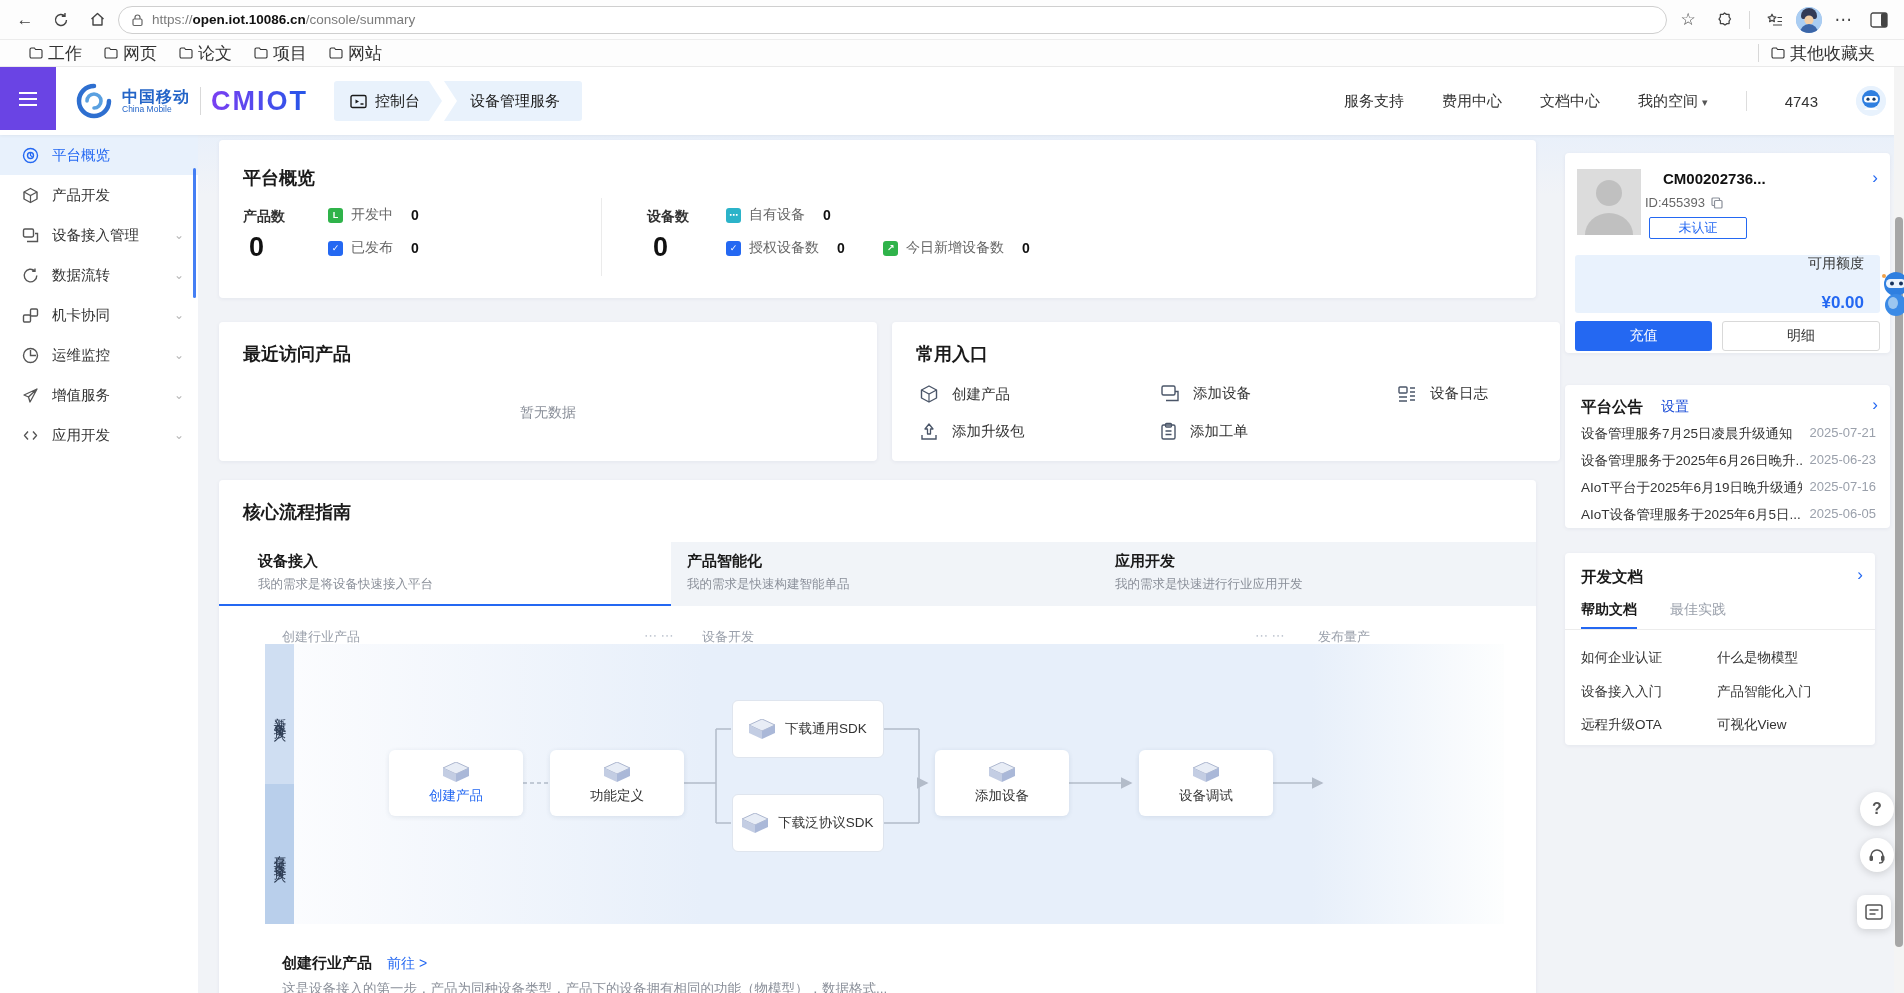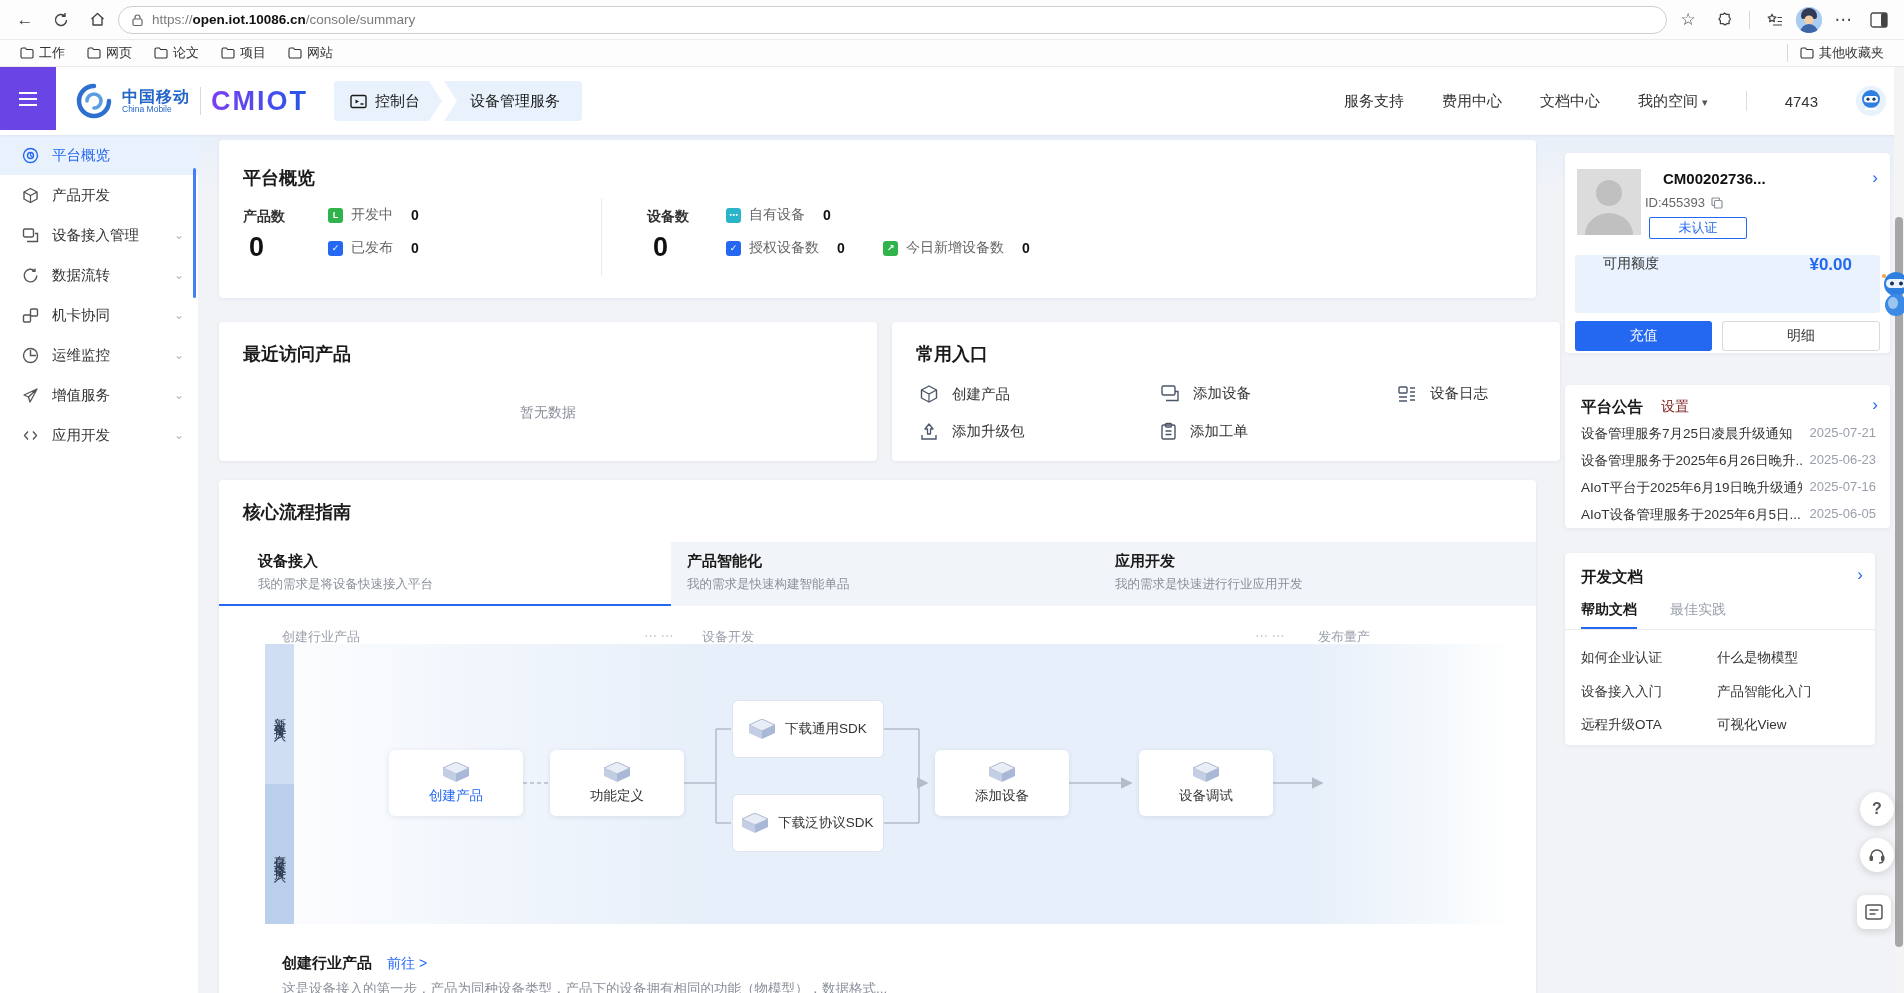--- a/index.html
+++ b/index.html
@@ -9,21 +9,21 @@
   svg{display:block;}
 
   
   .toolbar{position:absolute;left:0;top:0;width:1904px;height:40px;background:#fdfdfd;border-bottom:1px solid #ececec;display:flex;align-items:center;padding:0 10px;gap:6px;}
   .tb-btn{width:30px;height:30px;border-radius:6px;display:flex;align-items:center;justify-content:center;color:#444;font-size:17px;flex:0 0 auto;}
   .url-pill{flex:1 1 auto;height:28px;border:1px solid #cfcfcf;border-radius:14px;background:#fff;display:flex;align-items:center;padding:0 12px;gap:8px;max-width:1600px;}
   .url-text{font-size:13.5px;color:#7a7a7a;white-space:nowrap;}
   .url-text b{color:#111;font-weight:700;}
   .tb-divider{width:1px;height:18px;background:#d8d8d8;margin:0 4px;}
   .avatar-chip{width:26px;height:26px;border-radius:50%;overflow:hidden;background:#9cc0ea;flex:0 0 auto;}
-  .bookmarks{position:absolute;left:0;top:40px;width:1904px;height:27px;background:#fdfdfd;border-bottom:1px solid #ececec;display:flex;align-items:center;padding:0 20px;gap:22px;font-size:13px;color:#333;}
+  .bookmarks{position:absolute;left:0;top:40px;width:1904px;height:27px;background:#fdfdfd;border-bottom:1px solid #ececec;display:flex;align-items:center;padding:0 29px;gap:22px;font-size:17px;color:#333;}
   .bm-item{display:flex;align-items:center;gap:5px;}
   .bm-right{margin-left:auto;display:flex;align-items:center;gap:8px;}
 
   
   .app-header{position:absolute;left:0;top:67px;width:1904px;height:68px;background:#fff;box-shadow:0 1px 3px rgba(0,0,0,.05);z-index:5;display:flex;align-items:center;}
   .burger{position:absolute;left:0;top:0;width:56px;height:63px;background:#6a44e4;display:flex;flex-direction:column;align-items:center;justify-content:center;gap:4px;}
   .burger i{display:block;width:18px;height:2px;background:#fff;}
   .logo-group{display:flex;align-items:center;gap:10px;margin-left:76px;}
   .cm-text{line-height:1;}
   .cm-text .cn{font-size:16px;font-weight:700;color:#2465c8;letter-spacing:1px;}
@@ -87,21 +87,21 @@
   .node.link{color:#2468f2;}
   .flow-svg{position:absolute;left:0;top:164px;z-index:2;pointer-events:none;}
   .gfoot-title{position:absolute;font-size:15px;font-weight:700;color:#1a1a1a;}
   .gfoot-link{position:absolute;font-size:14px;color:#2468f2;cursor:pointer;}
   .gfoot-desc{position:absolute;font-size:13.5px;color:#8a8f99;}
 
   
   .acc-name{font-size:15px;font-weight:700;color:#111;margin-left:14px;}
   .acc-id{font-size:13px;color:#666;display:flex;align-items:center;gap:6px;}
   .badge{position:absolute;border:1px solid #2468f2;color:#2468f2;font-size:13px;display:flex;align-items:center;justify-content:center;border-radius:2px;}
-  .balance{position:absolute;background:#e9f2fd;display:flex;align-items:flex-start;justify-content:space-between;padding:0 28px;border-radius:3px;}
+  .balance{position:absolute;background:#e9f2fd;display:flex;align-items:flex-end;justify-content:space-between;padding:0 16px;border-radius:3px;flex-direction:column;}
   .balance .bl{font-size:14px;color:#333;}
   .balance .bv{font-size:17px;font-weight:700;color:#2468f2;}
   .btn{position:absolute;height:30px;display:flex;align-items:center;justify-content:center;font-size:14px;border-radius:3px;cursor:pointer;}
   .btn.primary{background:#2468f2;color:#fff;}
   .btn.ghost{border:1px solid #d9d9d9;color:#333;background:#fff;}
   .chev-blue{position:absolute;color:#2468f2;font-size:17px;cursor:pointer;}
   .ann-row{position:absolute;left:16px;right:14px;display:flex;justify-content:space-between;font-size:13.5px;color:#333;cursor:pointer;}
   .ann-row .d{color:#9aa0ab;font-size:13px;flex:0 0 auto;margin-left:8px;}
   .ann-row .t{white-space:nowrap;overflow:hidden;}
   .doc-tab{position:absolute;font-size:14px;cursor:pointer;}
@@ -601,21 +601,21 @@
   <div class="balance" style="left:10px;top:102px;width:305px;height:58px;">
     <span class="bl">可用额度</span>
     <span class="bv">¥0.00</span>
   </div>
   <div class="btn primary" style="left:10px;top:168px;width:137px;">充值</div>
   <div class="btn ghost" style="left:157px;top:168px;width:158px;">明细</div>
 </div>
 
 <div class="card" style="left:1565px;top:385px;width:325px;height:143px;">
   <div class="abs" style="left:16px;top:12px;font-size:15.5px;font-weight:700;">平台公告</div>
-  <div class="abs" style="left:96px;top:13px;font-size:14px;color:#7f1d1d;cursor:pointer;">设置</div>
+  <div class="abs" style="left:96px;top:13px;font-size:14px;color:#1d4ed8;cursor:pointer;">设置</div>
   <div class="chev-blue" style="right:12px;top:10px;">›</div>
   <div class="ann-row" style="top:40px;">
     <span class="t">设备管理服务7月25日凌晨升级通知</span>
       <span class="d">2025-07-21</span>
   </div>
   <div class="ann-row" style="top:67px;">
     <span class="t">设备管理服务于2025年6月26日晚升...</span>
       <span class="d">2025-06-23</span>
   </div>
   <div class="ann-row" style="top:94px;">

